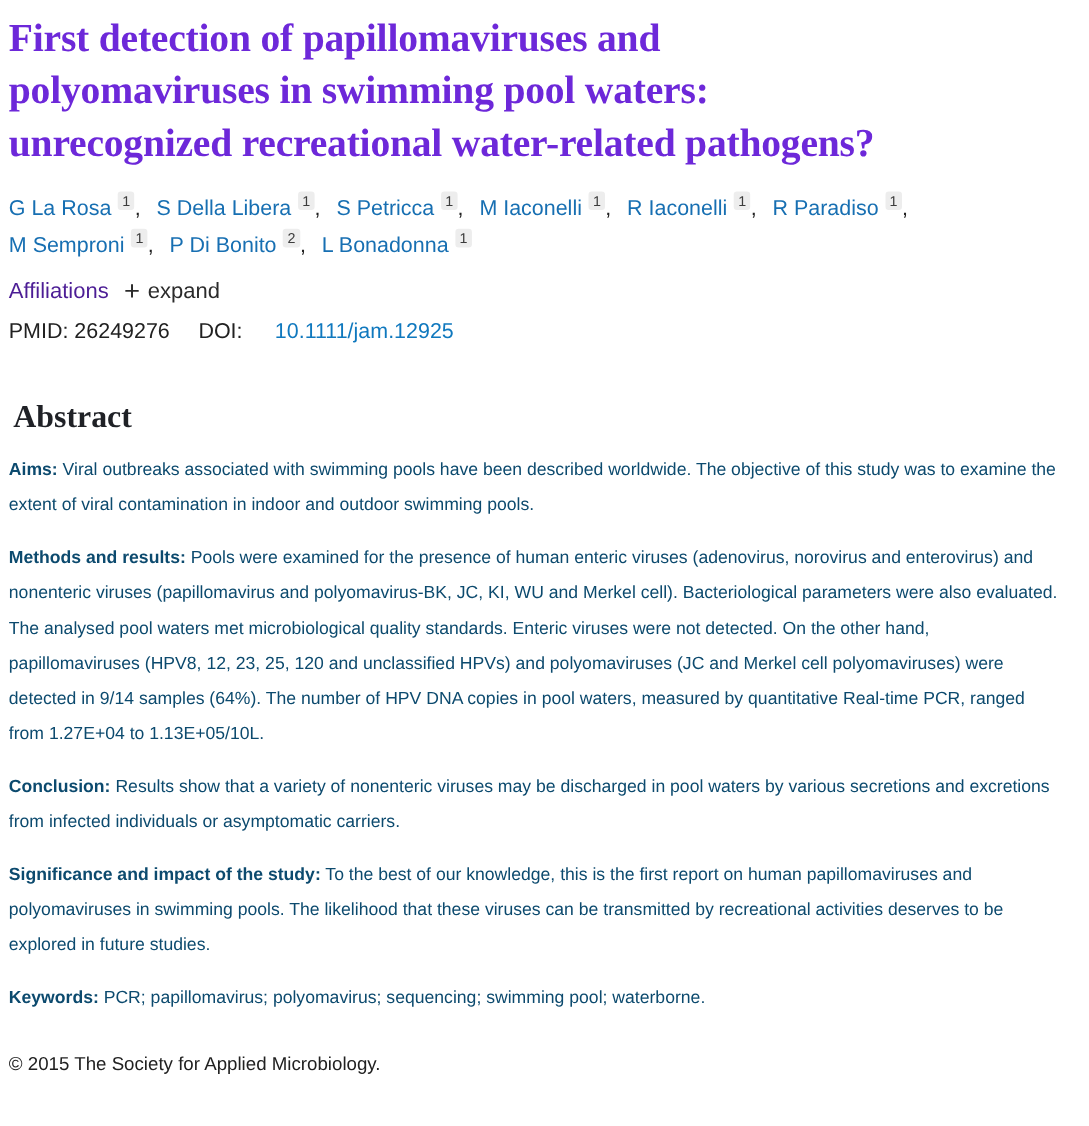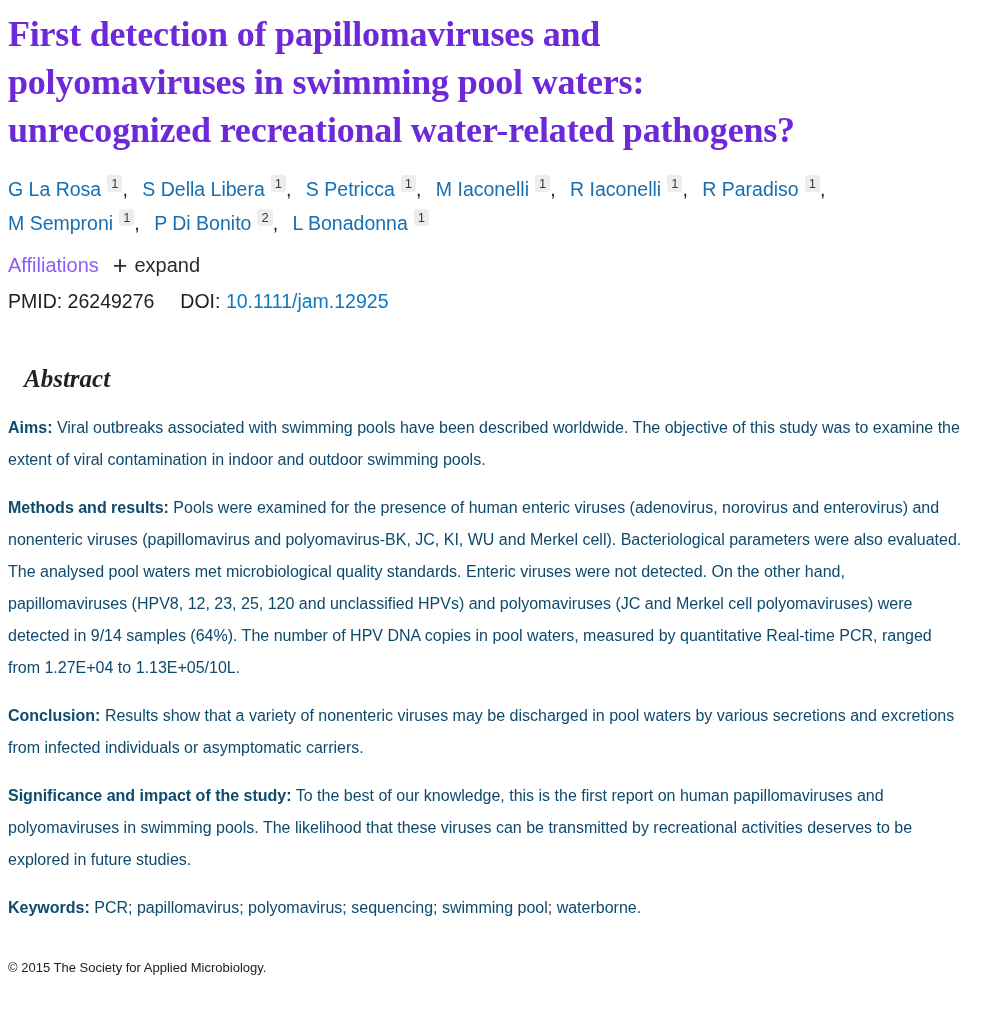--- a/index.html
+++ b/index.html
@@ -64,21 +64,21 @@
   .author-sep { color: #212121; }
 
   
   .affiliations-row {
     display: flex;
     align-items: center;
     gap: 14px;
     font-size: 20px;
     margin: 0 0 9px 0;
   }
-  .affiliations-label { color: #8b5cf6; }
+  .affiliations-label { color: #4c1d95; }
   .expand-btn {
     display: inline-flex;
     align-items: center;
     gap: 7px;
     background: none;
     border: none;
     padding: 0;
     font-family: "Liberation Sans", sans-serif;
     font-size: 20px;
     color: #2b2b2b;
@@ -99,42 +99,42 @@
     margin: 0 0 0 0;
     line-height: 30px;
   }
   .id-group { margin-right: 26px; }
   .id-label { color: #212121; }
   .id-value { color: #212121; }
   .doi-link {
     color: #0f78be;
     text-decoration: none;
     cursor: pointer;
+    margin-left: 24px;
   }
 
   
   .abstract-heading {
     font-family: "Liberation Serif", serif;
     font-weight: 700;
-    font-size: 25px;
+    font-size: 29px;
     line-height: 34px;
     color: #1f2126;
-    margin: 46px 0 8px 16px;
-    font-style: italic;
+    margin: 46px 0 8px 4px;
   }
   .abs-para {
     font-size: 16px;
     line-height: 32px;
     margin: 16px 0;
     color: #0c4a6e;
   }
   .abs-label { font-weight: 700; }
 
   .copyright {
-    font-size: 13px;
+    font-size: 17px;
     line-height: 32px;
     margin-top: 28px;
     color: #212121;
   }
 </style>
 </head>
 <body>
 
 <div class="container">
 

